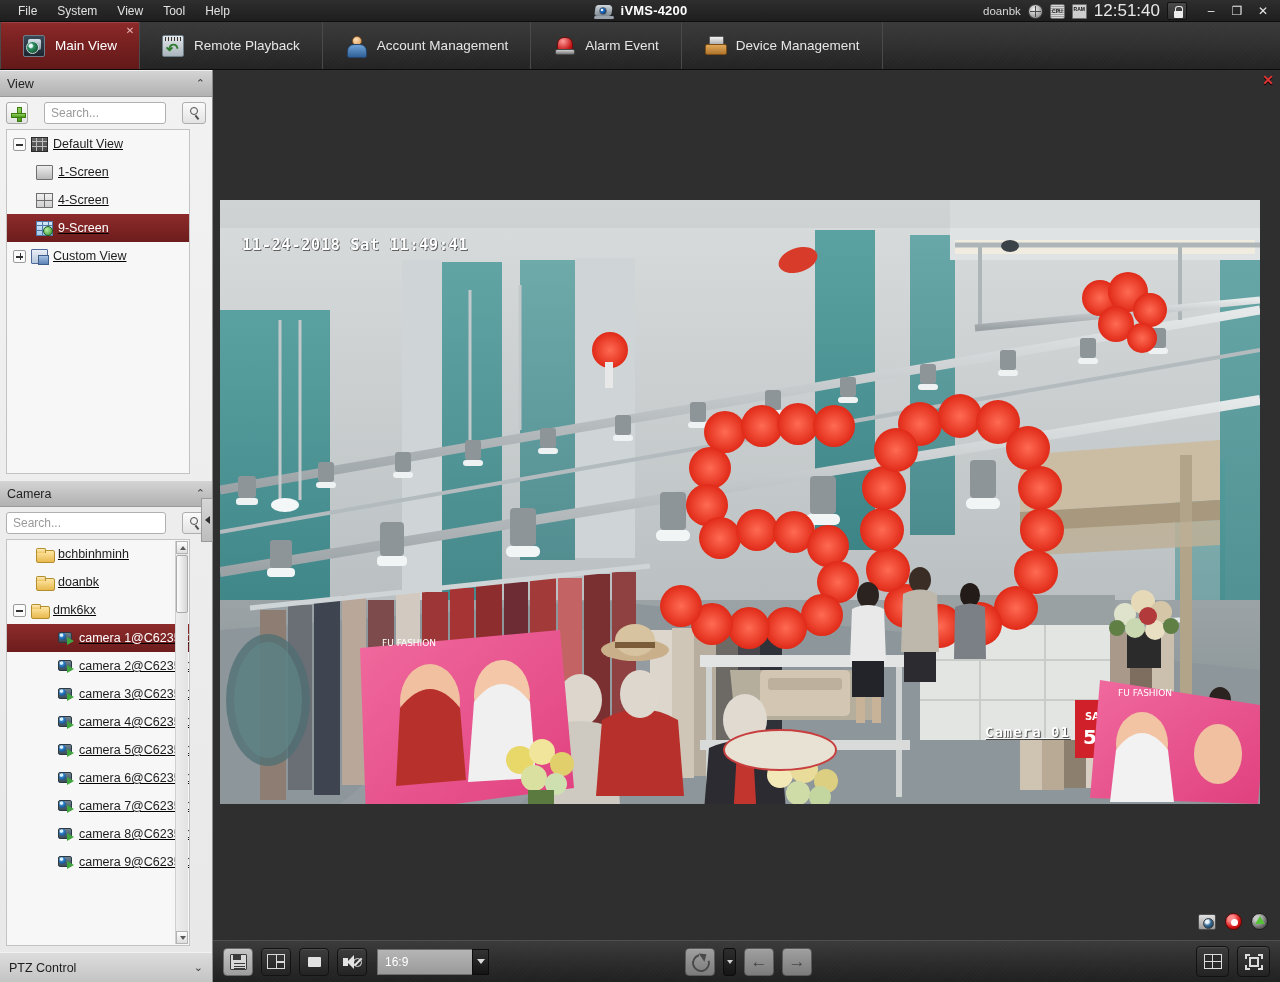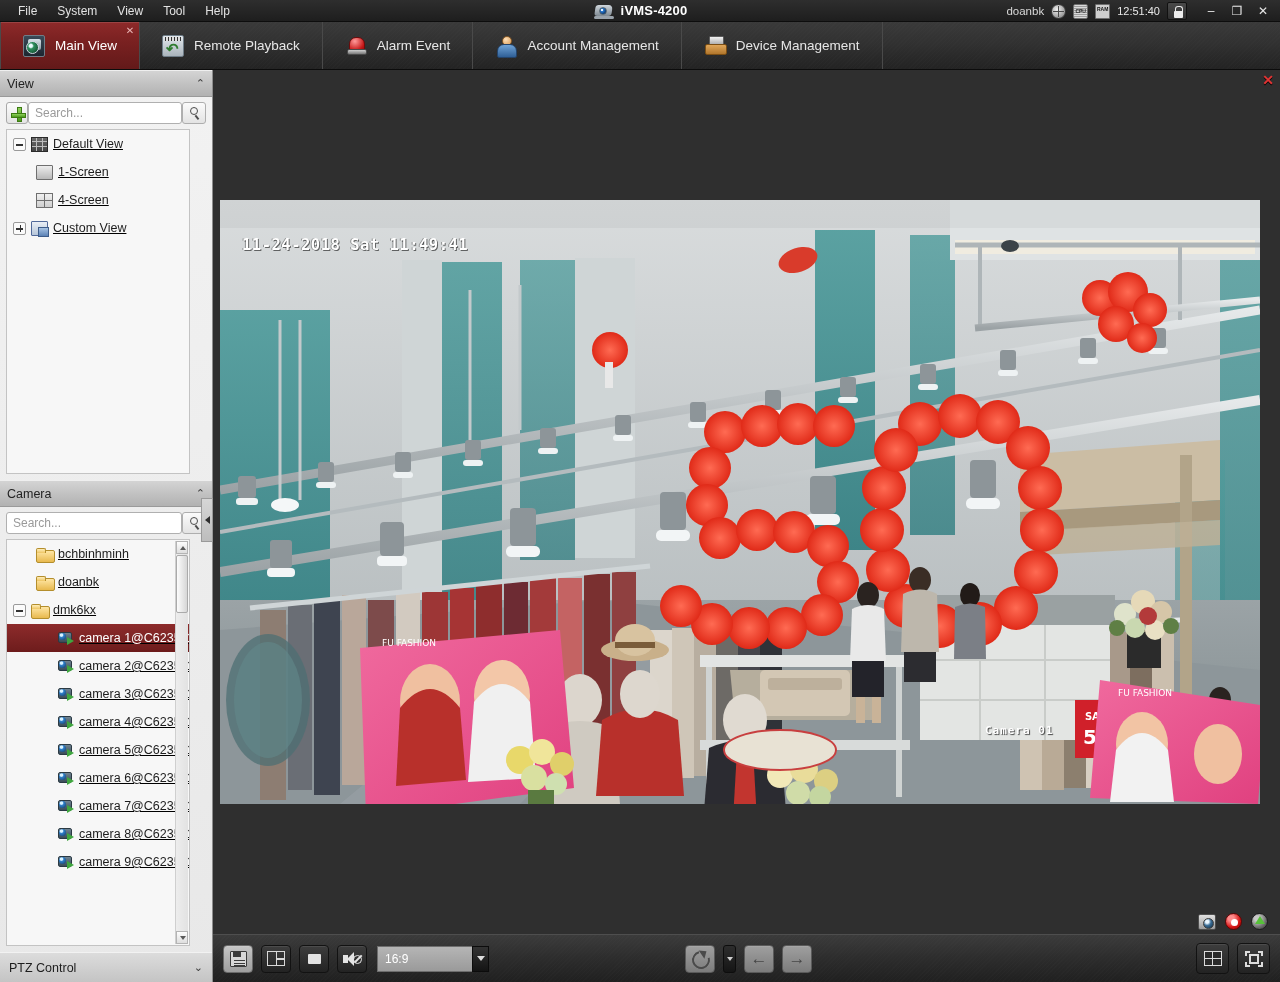--- a/index.html
+++ b/index.html
@@ -67,21 +67,21 @@
   }
   .ram-ic {
     background:#cfcfcf; border:1px solid #6e6e6e; border-radius:1px;
     font-size:5px; color:#111; text-align:center; line-height:6px; font-weight:bold;
     padding-top:1px;
   }
   .ram-ic .bars{
     margin-top:1px; height:6px;
     background:repeating-linear-gradient(90deg,#3a3a3a 0 1px,#cfcfcf 1px 3px);
   }
-  .clock { color:#e8e8e8; font-size:11px; }
+  .clock { color:#e8e8e8; font-size:17px; }
   .lockbtn {
     width:20px;height:18px;background:linear-gradient(to bottom,#4a4a4a,#303030);
     border:1px solid #111; border-radius:2px; position:relative;
   }
   .lockbtn:before{
     content:""; position:absolute; left:7px; top:3px; width:6px;height:5px;
     border:1.5px solid #e9e9e9; border-bottom:none; border-radius:3px 3px 0 0;
   }
   .lockbtn:after{
     content:""; position:absolute; left:5.5px; top:7.5px; width:9px;height:7px;
@@ -184,21 +184,21 @@
     display:flex; flex-direction:column;
   }
   .panel-header {
     height:27px; flex:none;
     background:linear-gradient(to bottom,#d4d4d4 0%,#c2c2c2 50%,#b2b2b2 100%);
     border-bottom:1px solid #9a9a9a; border-top:1px solid #efefef;
     display:flex; align-items:center; justify-content:space-between;
     padding:0 7px; color:#232323; font-size:12.5px;
   }
   .chev { color:#3d3d3d; font-size:11px; line-height:11px; }
-  .searchrow { display:flex; align-items:center; gap:0; padding:5px 6px; flex:none;}
+  .searchrow { display:flex; align-items:center; gap:16px; padding:5px 6px; flex:none;}
   .addbtn {
     width:22px;height:22px;flex:none;
     background:linear-gradient(to bottom,#fcfcfc,#e4e4e4);
     border:1px solid #a8a8a8; border-radius:3px; position:relative;
   }
   .addbtn:before{
     content:""; position:absolute; left:9.5px; top:4px; width:3px;height:13px;
     background:linear-gradient(to bottom,#8ed15b,#4e9a1e); border:1px solid #3c7a12;
   }
   .addbtn:after{
@@ -359,23 +359,24 @@
     overflow:hidden; background:#2a2a2a;
   }
   .osd-time {
     position:absolute; left:22px; top:36px; z-index:6;
     color:#fff; font-family:"DejaVu Sans Mono", monospace; font-size:15.5px;
     font-weight:bold; letter-spacing:.5px;
     text-shadow: 1px 1px 0 rgba(0,0,0,.55), -1px 0 0 rgba(0,0,0,.35);
   }
   .osd-cam {
     position:absolute; left:765px; top:524px; z-index:6;
-    color:#fff; font-family:"DejaVu Sans Mono", monospace; font-size:11px; font-weight:bold;
+    color:#fff; font-family:"DejaVu Sans Mono", monospace; font-size:14px; font-weight:bold;
     letter-spacing:1px;
     text-shadow: 1px 1px 1px rgba(0,0,0,.7);
+    text-decoration: underline;
   }
   .statusicons{
     position:absolute; right:12px; bottom:10px; display:flex; gap:9px; align-items:center; z-index:6;
   }
   .si { width:18px;height:16px; position:relative; }
   .si-cap {
     background:linear-gradient(to bottom,#e0e0e0,#9d9d9d); border:1px solid #4e4e4e;border-radius:2px;
   }
   .si-cap:before{
     content:""; position:absolute; left:4px; top:3px; width:9px;height:9px; border-radius:50%;
@@ -395,21 +396,21 @@
     background:radial-gradient(circle at 35% 30%,#c9c9c9 0 18%,#6f6f6f 60%,#2c2c2c 100%);
     border:1px solid #1d1d1d;
   }
   .si-ptz:after{
     content:""; position:absolute; left:3px; top:2px;
     border-left:5px solid transparent; border-right:5px solid transparent; border-bottom:8px solid #57c13a;
   }
 
   
   .bottombar {
-    position:absolute; left:213px; bottom:0; right:0; height:48px;
+    position:absolute; left:213px; bottom:0; right:0; height:42px;
     background:
       repeating-linear-gradient(135deg, rgba(255,255,255,.012) 0 1px, rgba(0,0,0,0) 1px 3px),
       linear-gradient(to bottom,#3b3b3b 0%,#2b2b2b 55%,#202020 100%);
     border-top:1px solid #4e4e4e;
     display:flex; align-items:center; padding:0 10px; gap:8px;
   }
   .bbtn {
     width:30px;height:28px;border-radius:4px; position:relative; flex:none;
     background:linear-gradient(to bottom,#3d3d3d,#232323);
     border:1px solid #121212;
@@ -532,26 +533,26 @@
     <div class="tab active">
       <span class="ticon ic-mainview"></span>
       <span>Main View</span>
       <span class="tclose">✕</span>
     </div>
     <div class="tab">
       <span class="ticon ic-playback"></span>
       <span>Remote Playback</span>
     </div>
     <div class="tab">
+      <span class="ticon ic-person"></span>
+      <span>Account Management</span>
+    </div>
+    <div class="tab">
       <span class="ticon ic-alarm"></span>
       <span>Alarm Event</span>
-    </div>
-    <div class="tab">
-      <span class="ticon ic-person"></span>
-      <span>Account Management</span>
     </div>
     <div class="tab">
       <span class="ticon ic-device"></span>
       <span>Device Management</span>
     </div>
   </div>
 
   <div class="sidebar">
 
     <div class="panel-header">
@@ -575,20 +576,25 @@
       </div>
       <div class="trow">
         <span class="ind"></span>
         <span class="gico scr1"></span>
         <span>1-Screen</span>
       </div>
       <div class="trow">
         <span class="ind"></span>
         <span class="gico scr4"></span>
         <span>4-Screen</span>
+      </div>
+      <div class="trow sel">
+        <span class="ind"></span>
+        <span class="gico scr9"></span>
+        <span>9-Screen</span>
       </div>
       <div class="trow">
         <span class="twist plus"></span>
         <span class="gico customv"></span>
         <span>Custom View</span>
       </div>
     </div>
 
     <div class="panel-header">
       <span>Camera</span>

